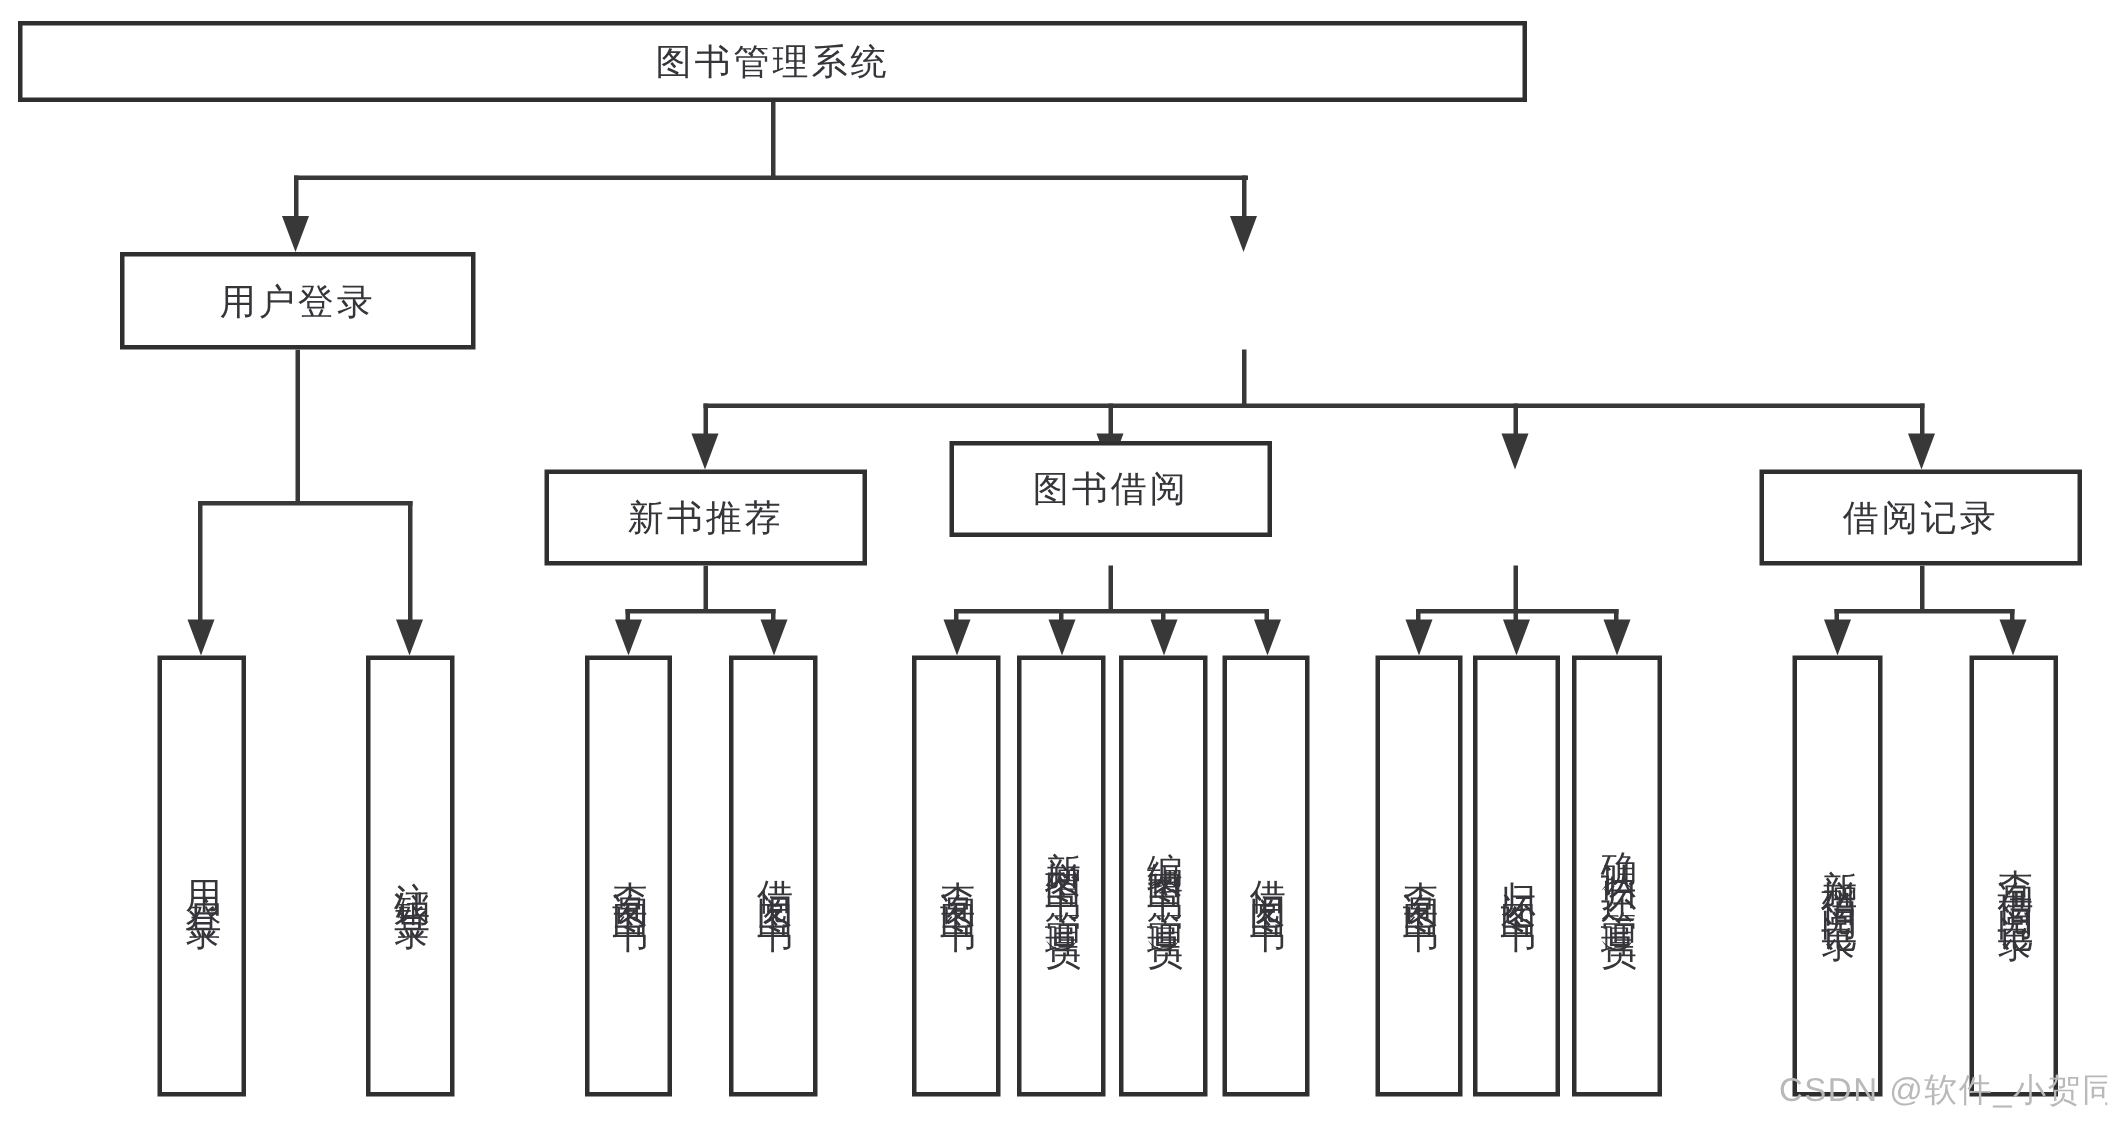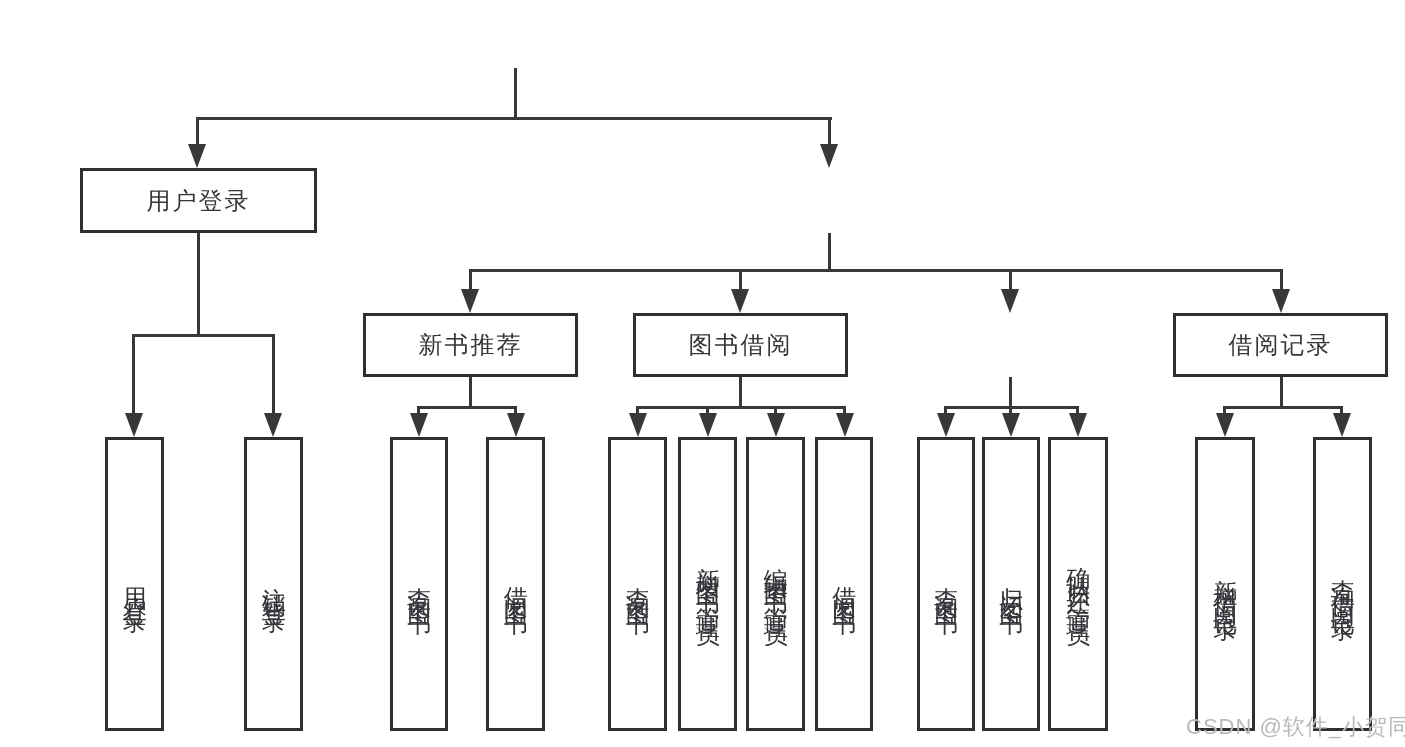--- a/index.html
+++ b/index.html
@@ -35,20 +35,23 @@
   .watermark {
     position:absolute; left:1186px; top:712px; z-index:5;
     font-size:22px; color:#b9b9b9; letter-spacing:1px; white-space:nowrap;
   }
 </style>
 </head>
 <body>
 
 <div class="canvas">
 
+  <div class="box" style="left:12px;top:14px;width:1006px;height:54px">
+    <span class="h-label">图书管理系统</span>
+  </div>
 
   <div class="vline" style="left:514px;top:68px;height:50px"></div>
   <div class="hline" style="left:196px;top:117px;width:636px"></div>
   <div class="vline" style="left:196px;top:117px;height:28px"></div>
   <div class="vline" style="left:828px;top:117px;height:28px"></div>
   <div class="arrow" style="left:188px;top:144px"></div>
   <div class="arrow" style="left:820px;top:144px"></div>
 
   <div class="box" style="left:80px;top:168px;width:237px;height:65px">
     <span class="h-label">用户登录</span>
@@ -68,21 +71,21 @@
   <div class="vline" style="left:1009px;top:269px;height:22px"></div>
   <div class="vline" style="left:1280px;top:269px;height:22px"></div>
   <div class="arrow" style="left:461px;top:289px"></div>
   <div class="arrow" style="left:731px;top:289px"></div>
   <div class="arrow" style="left:1001px;top:289px"></div>
   <div class="arrow" style="left:1272px;top:289px"></div>
 
   <div class="box" style="left:363px;top:313px;width:215px;height:64px">
     <span class="h-label">新书推荐</span>
   </div>
-  <div class="box" style="left:633px;top:313px;width:215px;height:64px">
+  <div class="box" style="left:633px;top:294px;width:215px;height:64px">
     <span class="h-label">图书借阅</span>
   </div>
   <div class="box" style="left:1173px;top:313px;width:215px;height:64px">
     <span class="h-label">借阅记录</span>
   </div>
 
   <div class="vline" style="left:469px;top:377px;height:31px"></div>
   <div class="hline" style="left:417px;top:406px;width:100px"></div>
   <div class="vline" style="left:417px;top:406px;height:10px"></div>
   <div class="vline" style="left:514px;top:406px;height:10px"></div>

